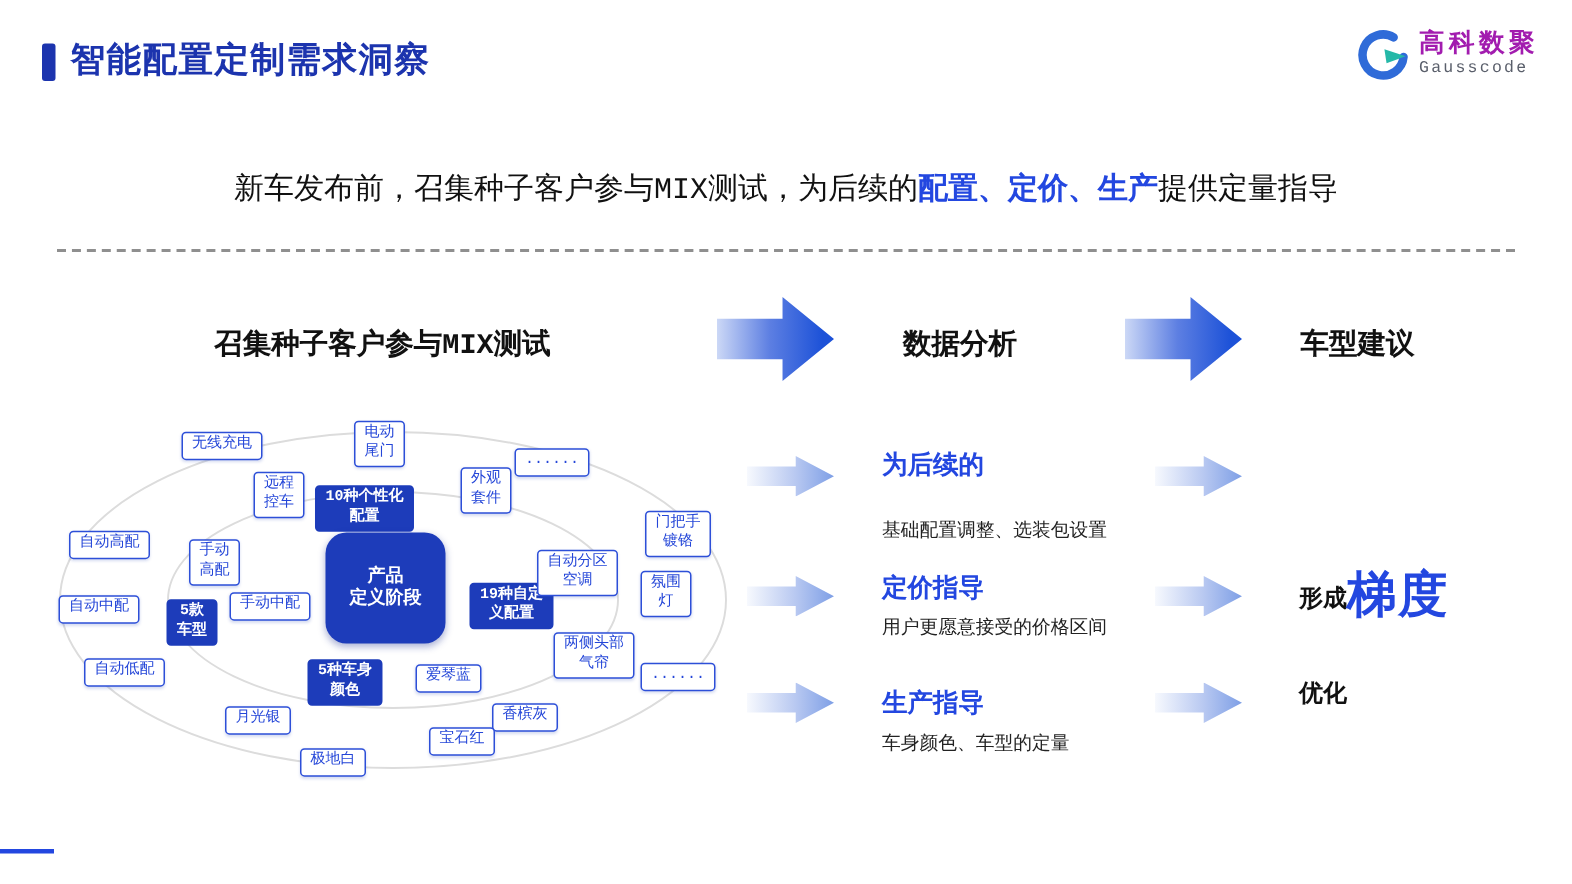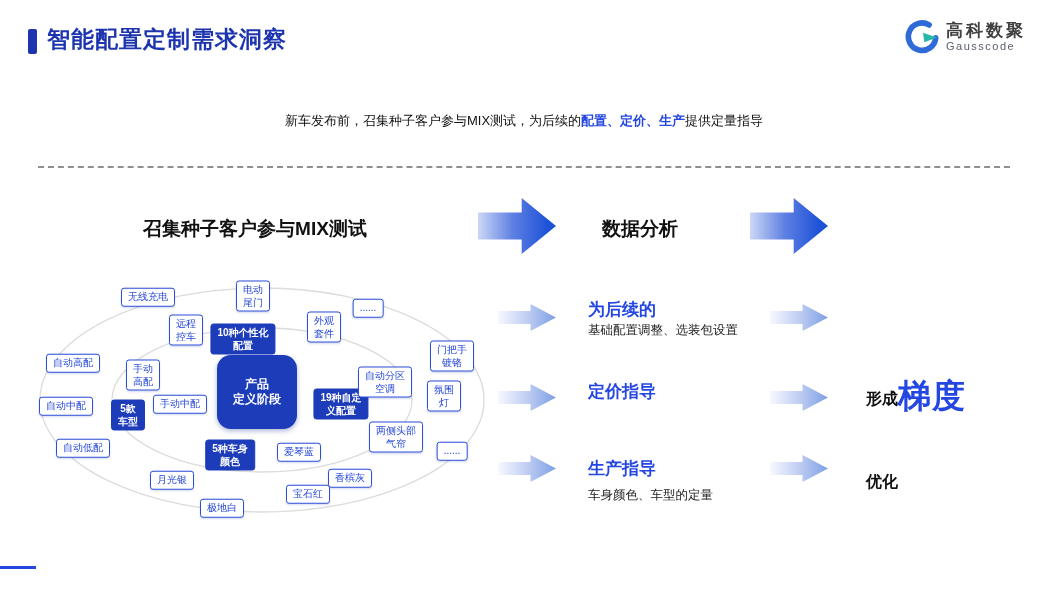--- a/index.html
+++ b/index.html
@@ -1,36 +1,36 @@
 <!DOCTYPE html>
 <html><head>
 <meta charset="utf-8">
 <style>
   * { margin:0; padding:0; box-sizing:border-box; }
   html,body { width:1048px; height:589px; }
   body {
     font-family:"Liberation Sans","DejaVu Sans",sans-serif;
     background:#ffffff; position:relative; overflow:hidden;
   }
-  .slide { position:absolute; inset:0; background:#fff; }
+  .slide { position:absolute; inset:0; background:#fff;font-family:Liberation Mono, monospace; }
 
   
   .title-bar { position:absolute; left:28px; top:29px; width:9px; height:25px;
     background:#1C34AE; border-radius:2px; }
   .page-title { position:absolute; left:47px; top:24px; font-size:23px; font-weight:bold;
     color:#1C34AE; letter-spacing:1px; }
   .logo { position:absolute; right:22px; top:20px; display:flex; align-items:center; gap:7px; }
   .logo-mark { width:34px; height:34px; }
   .logo-text { display:flex; flex-direction:column; line-height:1.15; }
-  .logo-cn { font-size:17px; font-weight:bold; color:#404040; letter-spacing:3px; }
+  .logo-cn { font-size:17px; font-weight:bold; color:#a21caf; letter-spacing:3px; }
   .logo-en { font-size:11px; color:#5a5f6b; letter-spacing:1.5px; }
 
   
   .subtitle { position:absolute; left:0; top:112px; width:100%; text-align:center;
-    font-size:13px; color:#111; font-weight:500; }
+    font-size:20px; color:#111; font-weight:500; }
   .subtitle .hl { color:#2347E0; font-weight:bold; }
   .divider { position:absolute; left:38px; right:38px; top:166px;
     border-top:2px dashed #8f8f8f; height:0; }
 
   
   .col-header { position:absolute; font-size:19px; font-weight:bold; color:#111;
     text-align:center; }
   .col-header.left { left:90px; top:216px; width:330px; }
   .col-header.mid { left:560px; top:216px; width:160px; }
   .col-header.right { left:830px; top:216px; width:150px; }
@@ -86,20 +86,21 @@
     </div>
   </div>
 
   <div class="subtitle">
     <span>新车发布前，召集种子客户参与MIX测试，为后续的</span><span class="hl">配置、定价、生产</span><span>提供定量指导</span>
   </div>
   <div class="divider"></div>
 
   <div class="col-header mid">数据分析</div>
   <div class="col-header left">召集种子客户参与MIX测试</div>
+  <div class="col-header right">车型建议</div>
 
   <div class="arrow big" style="left:478px; top:198px;"></div>
   <div class="arrow big" style="left:750px; top:198px;"></div>
 
   <div class="diagram">
     <svg class="rings" width="470" height="290">
       <ellipse cx="232" cy="145" rx="222" ry="112" fill="none" stroke="#dcdcdc" stroke-width="1.3"></ellipse>
       <ellipse cx="232" cy="145" rx="150" ry="72" fill="none" stroke="#dcdcdc" stroke-width="1.3"></ellipse>
     </svg>
 
@@ -145,27 +146,28 @@
 
   <div class="arrow small" style="left:498px; top:304px;"></div>
   <div class="arrow small" style="left:498px; top:384px;"></div>
   <div class="arrow small" style="left:498px; top:455px;"></div>
 
   <div class="arrow small" style="left:770px; top:304px;"></div>
   <div class="arrow small" style="left:770px; top:384px;"></div>
   <div class="arrow small" style="left:770px; top:455px;"></div>
 
   <div class="analysis-row-title" style="left:588px; top:298px;">为后续的</div>
-  <div class="analysis-row-desc" style="left:588px; top:322px;">基础配置调整、选装包设置</div>
+  <div class="analysis-row-desc" style="left:588px; top:345px;">基础配置调整、选装包设置</div>
   <div class="analysis-row-title" style="left:588px; top:380px;">定价指导</div>
+  <div class="analysis-row-desc" style="left:588px; top:410px;">用户更愿意接受的价格区间</div>
   <div class="analysis-row-title" style="left:588px; top:457px;">生产指导</div>
   <div class="analysis-row-desc" style="left:588px; top:487px;">车身颜色、车型的定量</div>
 
   <div class="suggestion" style="left:866px; top:374px;">
     <span class="prefix">形成</span>
     <span class="keyword">梯度</span>
   </div>
-  <div class="suggestion" style="left:866px; top:446px;margin-top:20px;">
+  <div class="suggestion" style="left:866px; top:446px;">
     <span class="prefix">优化</span>
   </div>
 
   <div class="bottom-accent"></div>
 </div>
 
 </body></html>

